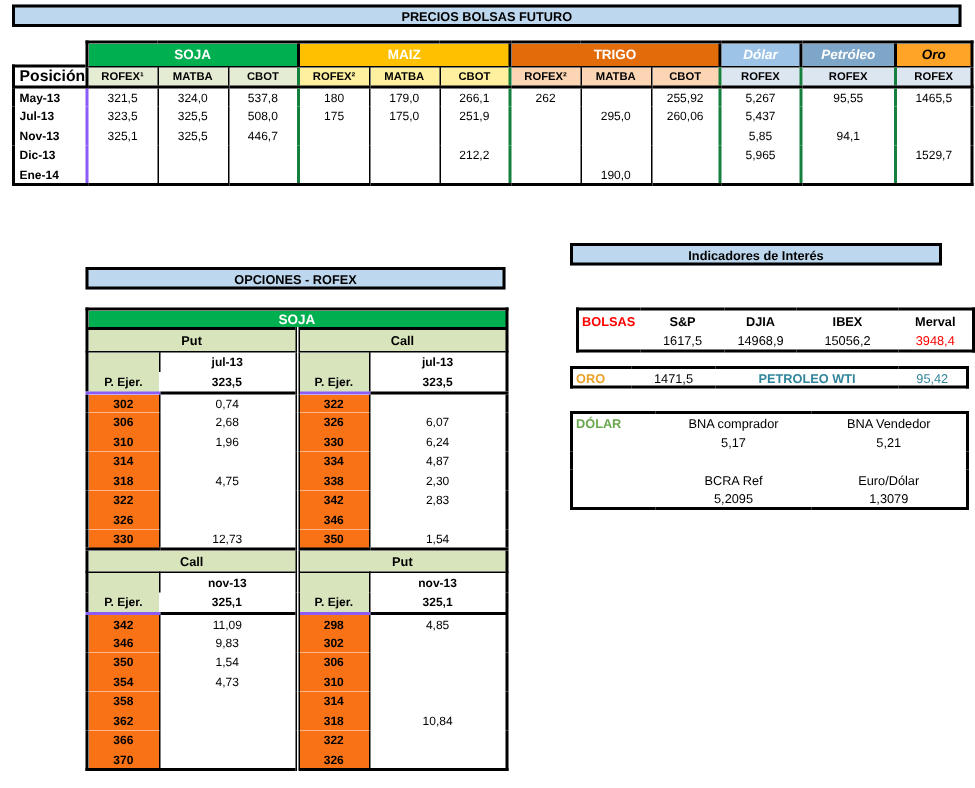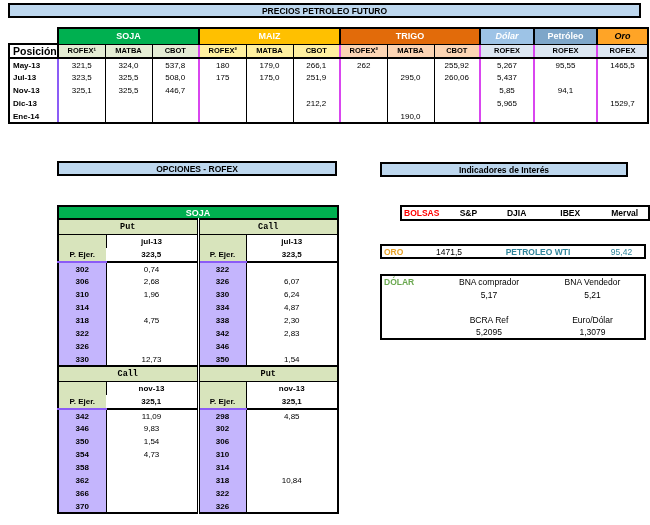--- a/index.html
+++ b/index.html
@@ -17,76 +17,76 @@
   
   #futures{left:8px;top:27px;}
   #futures td{border-left:1px solid #000;}
   #futures .ghost{border:none;background:#fff;}
   #futures .grp{height:16px;font-weight:bold;font-size:9px;color:#fff;
                 border-top:2px solid #000;border-bottom:1px solid #000;border-left:2px solid #000;}
   .g-soja{background:#00B050;}
   .g-maiz{background:#FFC000;}
   .g-trigo{background:#E26B0A;}
   .g-dolar{background:#9DC3E6;font-style:italic;}
-  .g-petroleo{background:#7EA6C9;}
+  .g-petroleo{background:#7EA6C9;font-style:italic;}
   .g-oro{background:#FFA426;color:#000 !important;font-style:italic;border-right:2px solid #000;}
   #futures .poshdr{height:14px;font-size:10.5px;font-weight:bold;text-align:left;padding-left:3px;
                    border:2px solid #000;background:#fff;}
   #futures .sub{height:14px;font-weight:bold;font-size:7.5px;border-bottom:2px solid #000;}
   .s-green{background:#E4ECD4;}
   .s-yellow{background:#FFF0A0;}
   .s-orange{background:#FCD5B4;}
   .s-blue{background:#DCE6F1;}
-  #futures .thL{border-left:2px solid #d946ef;}
+  #futures .thL{border-left:2px solid #15803d;}
   #futures .thR{border-right:2px solid #000;}
   #futures .rowlbl{height:13px;font-weight:bold;text-align:left;padding-left:3px;
                    border-left:2px solid #000;border-right:2px solid #8b5cf6;}
   #futures tr.last td{border-bottom:2px solid #000;margin-top:40px;}
 
   
   #optable{left:57px;top:205px;border:2px solid #000;}
   #optable td{border-left:1px solid #000;}
   #optable td:first-child{border-left:none;}
   #optable .inst{height:13px;background:#00B050;color:#fff;font-weight:bold;font-size:9px;
                  border-bottom:2px solid #000;}
   #optable .pc{height:15px;background:#D8E4BC;font-weight:bold;font-size:8.5px;
-               border-bottom:1px solid #000;font-family:Liberation Mono, monospace;}
+               border-bottom:1px solid #000;}
   #optable .pej{background:#D8E4BC;font-weight:bold;vertical-align:bottom;padding-bottom:2px;
                 border-bottom:2px solid #8b5cf6;}
   #optable .exp{height:14px;background:#fff;font-weight:bold;}
   #optable .ref{height:14px;background:#fff;font-weight:bold;border-bottom:2px solid #000;}
-  #optable .strike{height:13px;background:#c4b5fd;font-weight:bold;}
+  #optable .strike{height:13px;background:#f97316;font-weight:bold;}
   #optable .prem{background:#fff;}
   #optable .divL{border-left:3px double #000 !important;}
   #optable tr.blockend td{border-bottom:2px solid #000;}
 
   
   .ind{border:2px solid #000;}
   .ind td{border:none;}
-  #bolsas{left:400px;top:205px;}
+  #bolsas{left:384px;top:205px;}
   #bolsas td{height:14px;font-size:8.5px;}
   #oro{left:380px;top:244px;}
   #oro td{height:13px;font-size:8.5px;}
   #dolarbox{left:380px;top:274px;}
   #dolarbox td{height:13px;font-size:8.5px;}
   .lbl-left{text-align:left !important;padding-left:2px !important;font-weight:bold;}
   .red{color:#FF0000;}
   .gold{color:#E9A227;}
   .wti{color:#31859B;font-weight:bold;}
   .wtiv{color:#31859B;}
   .grn{color:#6AA84F;}
   .bold{font-weight:bold;}
 </style>
 </head>
 <body>
 
 <div id="stage">
 
   <div class="bar" style="left:8px;top:3px;width:633px;height:15px;">
-    <span>PRECIOS PETROLEO FUTURO</span>
+    <span>PRECIOS BOLSAS FUTURO</span>
   </div>
 
   <table class="xl" id="futures">
     <colgroup>
       <col style="width:49px">
         <col style="width:47px">
         <col style="width:47px">
         <col style="width:47px">
       <col style="width:47px">
         <col style="width:47px">
@@ -194,21 +194,21 @@
       <td class="thL"></td>
       <td>190,0</td>
       <td></td>
       <td class="thL"></td>
       <td class="thL"></td>
       <td class="thL thR"></td>
     </tr>
   </tbody>
     </table>
 
-  <div class="bar" style="left:57px;top:161px;width:280px;height:15px;">
+  <div class="bar" style="left:57px;top:178px;width:280px;height:15px;">
     <span>OPCIONES - ROFEX</span>
   </div>
 
   <table class="xl" id="optable">
     <colgroup>
       <col style="width:48px">
         <col style="width:92px">
         <col style="width:48px">
         <col style="width:92px">
     </colgroup>
@@ -358,20 +358,27 @@
         <col style="width:50px">
       </colgroup>
     <tbody>
         <tr>
       <td class="lbl-left red">BOLSAS</td>
       <td class="bold">S&amp;P</td>
       <td class="bold">DJIA</td>
       <td class="bold">IBEX</td>
       <td class="bold">Merval</td>
     </tr>
+    <tr>
+      <td></td>
+      <td>1617,5</td>
+      <td>14968,9</td>
+      <td>15056,2</td>
+      <td class="red">3948,4</td>
+    </tr>
   </tbody>
     </table>
 
   <table class="xl ind" id="oro">
     <colgroup>
         <col style="width:40px">
         <col style="width:56px">
         <col style="width:122px">
         <col style="width:46px">
       </colgroup>

